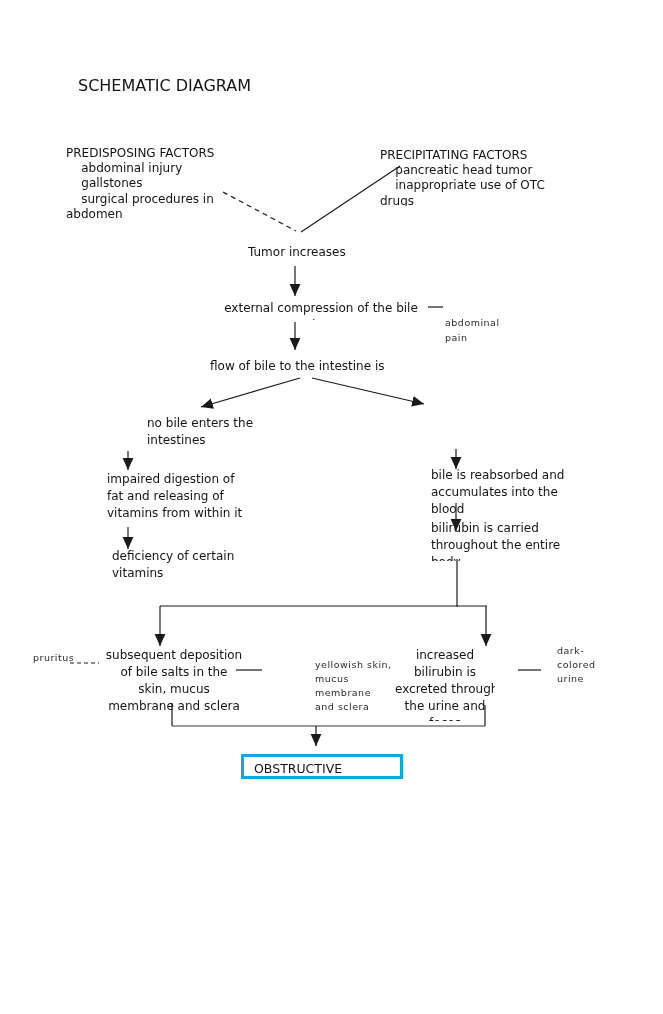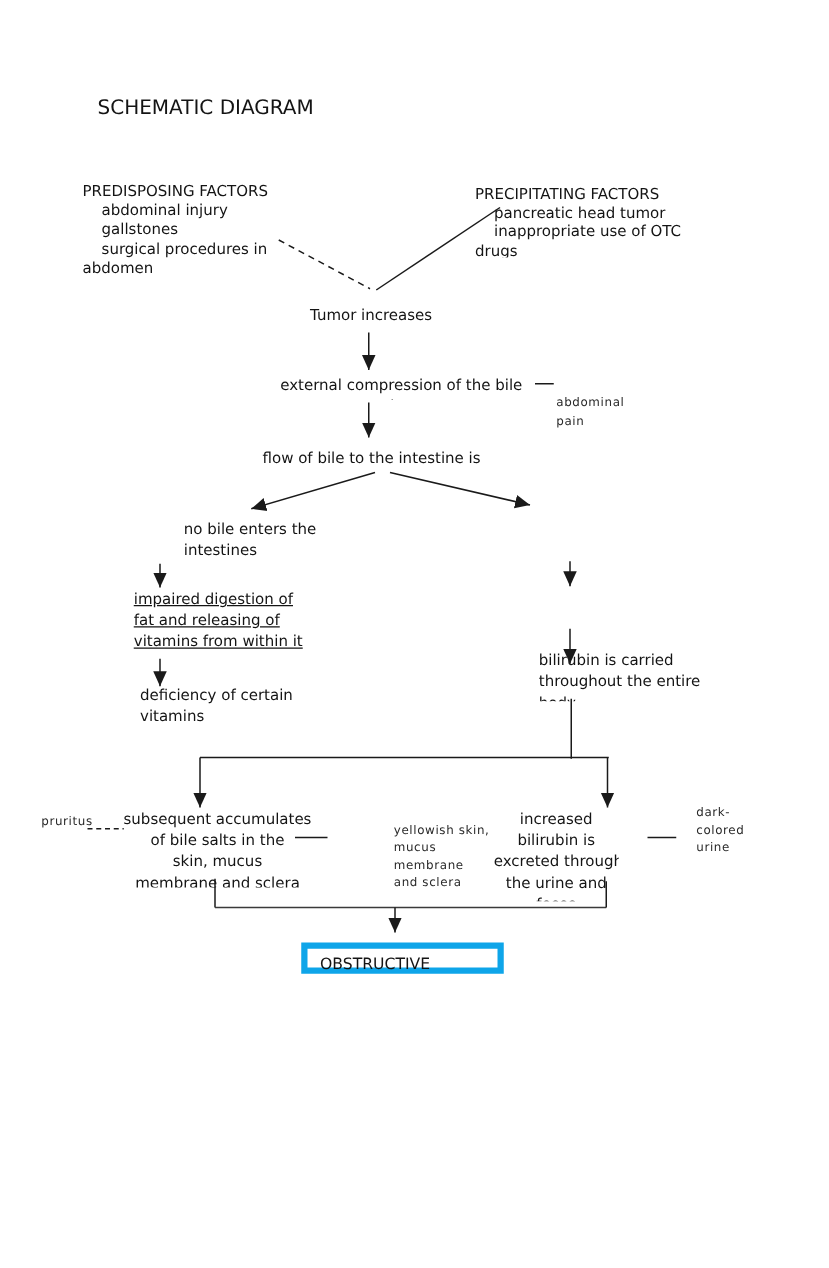--- a/index.html
+++ b/index.html
@@ -15,21 +15,21 @@
   .heading{font-size:16px;}
   .centered{text-align:center;}
   .clip{overflow:hidden;}
   .annotation{
     position:absolute;font-size:9.5px;line-height:14px;letter-spacing:0.5px;
     color:#2a2a2a;white-space:pre;
   }
   .overlay{position:absolute;left:0;top:0;pointer-events:none;}
   .obox{
     position:absolute;left:241px;top:754px;width:162px;height:25px;
-    border:5px solid #0ea5e9;box-sizing:border-box;background:#ffffff;
+    border:3px solid #0ea5e9;box-sizing:border-box;background:#ffffff;
   }
   .obox span{display:block;padding:4px 0 0 10px;font-size:12.5px;}
 </style>
 </head>
 <body>
 
 <div class="canvas">
 
   <div class="node heading" style="left:78px;top:77px;">SCHEMATIC DIAGRAM</div>
 
@@ -50,36 +50,39 @@
 duct</div>
 
   <div class="annotation" style="left:445px;top:315px;line-height:15px;">abdominal
 pain</div>
 
   <div class="node" style="left:210px;top:358px;">flow of bile to the intestine is</div>
 
   <div class="node" style="left:107px;top:415px;margin-left:40px;">no bile enters the
 intestines</div>
 
-  <div class="node" style="left:107px;top:471px;text-decoration:underline;">impaired digestion of
+  <div class="node" style="left:107px;top:471px;">impaired digestion of
 fat and releasing of
 vitamins from within it</div>
 
   <div class="node" style="left:112px;top:548px;">deficiency of certain
 vitamins</div>
 
 
+  <div class="node" style="left:431px;top:467px;">bile is reabsorbed and
+accumulates into the
+blood</div>
 
   <div class="node clip" style="left:431px;top:520px;height:41px;">bilirubin is carried
 throughout the entire
 body</div>
 
   <div class="annotation" style="left:33px;top:651px;">pruritus</div>
 
-  <div class="node centered clip" style="left:88px;top:647px;width:172px;height:63px;">subsequent accumulates
+  <div class="node centered clip" style="left:88px;top:647px;width:172px;height:63px;">subsequent deposition
 of bile salts in the
 skin, mucus
 membrane and sclera</div>
 
   <div class="annotation" style="left:268px;top:658px;margin-left:47px;">yellowish skin,
 mucus
 membrane
 and sclera</div>
 
   <div class="node centered clip" style="left:395px;top:647px;width:100px;height:74px;">increased

